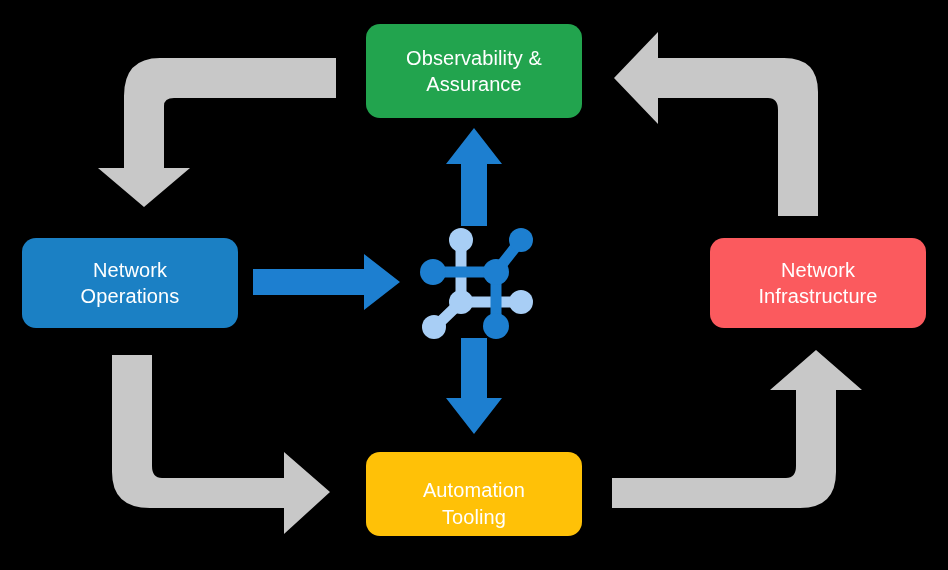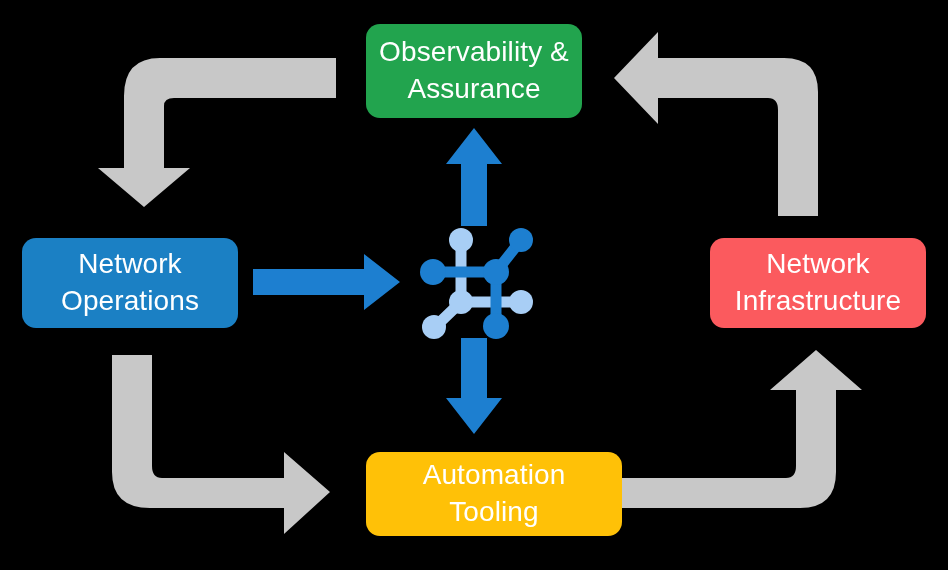--- a/index.html
+++ b/index.html
@@ -27,21 +27,21 @@
     display: block;
   }
   .node-box {
     position: absolute;
     display: flex;
     align-items: center;
     justify-content: center;
     text-align: center;
     border-radius: 14px;
     color: #ffffff;
-    font-size: 28px;
+    font-size: 20px;
     line-height: 1.32;
     font-weight: 400;
     letter-spacing: 0.1px;
     box-sizing: border-box;
     padding: 6px 10px;
     user-select: none;
   }
   .node-box .label {
     display: block;
     white-space: pre-line;
@@ -52,22 +52,23 @@
   }
   #box-network-operations {
     left: 22px; top: 238px; width: 216px; height: 90px;
     background: #1b80c4;
   }
   #box-network-infrastructure {
     left: 710px; top: 238px; width: 216px; height: 90px;
     background: #fb5a5e;
   }
   #box-automation-tooling {
-    left: 366px; top: 452px; width: 256px; height: 84px;
+    left: 366px; top: 452px; width: 216px; height: 84px;
     background: #ffc107;
+    align-items: flex-end;
   }
   #icon-network-mesh {
     position: absolute;
     left: 418px;
     top: 222px;
     width: 118px;
     height: 118px;
   }
   #icon-network-mesh svg { display: block; width: 118px; height: 118px; }
 </style>

